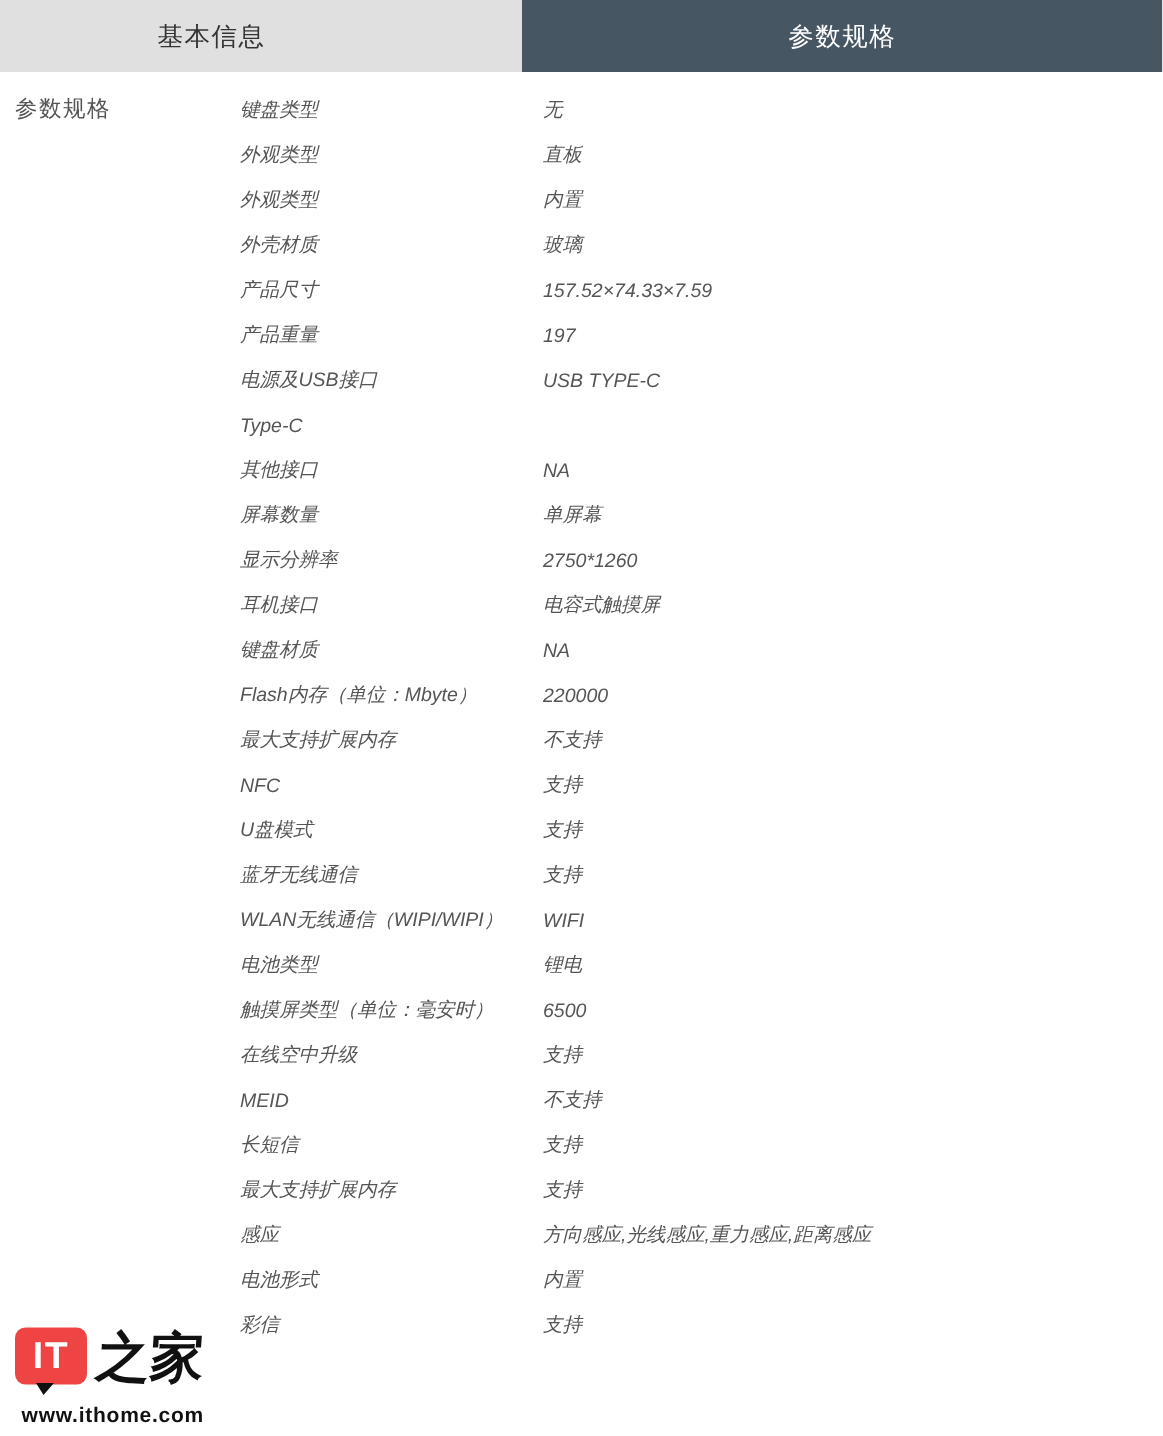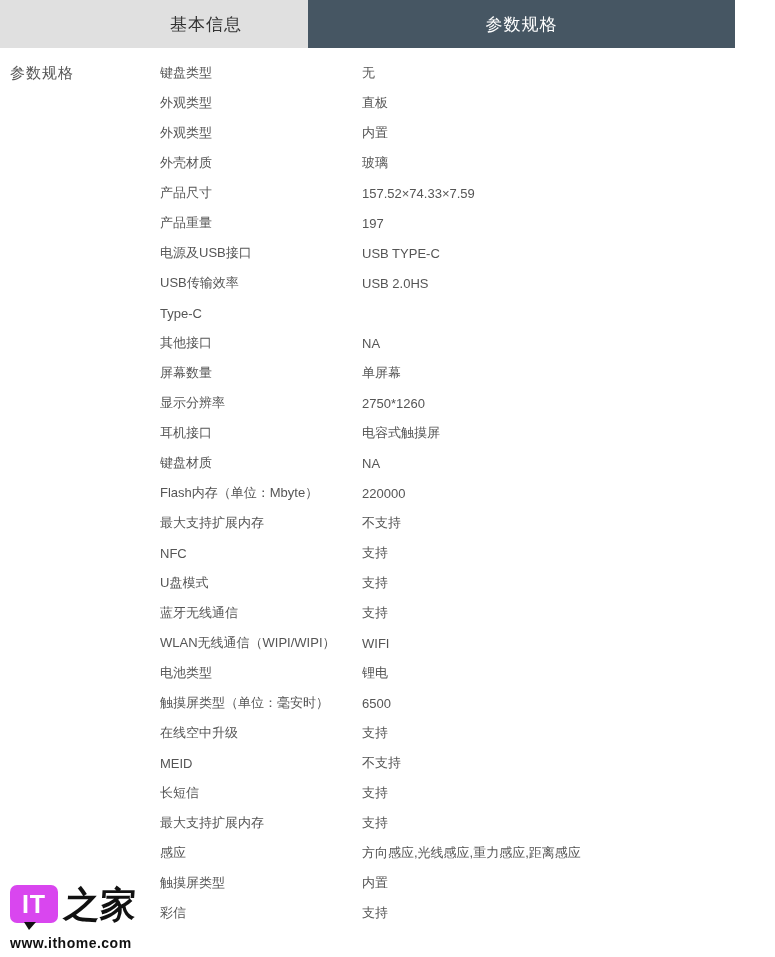--- a/index.html
+++ b/index.html
@@ -23,24 +23,23 @@
   }
   .tab {
     display: flex;
     align-items: center;
     justify-content: center;
     font-size: 17px;
     letter-spacing: 1px;
     cursor: pointer;
   }
   .tab-inactive {
-    width: 308px;
+    width: 348px;
     background: #e0e0e0;
     color: #333333;
-    justify-content: flex-end;
   }
   .tab-inactive .tab-label { margin-right: 66px; }
   .tab-active {
     width: 427px;
     background: #465663;
     color: #ffffff;
   }
   
   .content {
     display: flex;
@@ -53,20 +52,21 @@
   }
   .section-title {
     font-size: 15px;
     color: #555555;
     line-height: 22px;
     letter-spacing: 1px;
   }
   .spec-table {
     flex: 1;
     padding-top: 10px;
+    font-style: italic;
   }
   .spec-row {
     display: flex;
     height: 30px;
     align-items: center;
   }
   .spec-label {
     width: 202px;
     flex-shrink: 0;
     font-size: 13px;
@@ -85,21 +85,21 @@
   }
   .logo-row {
     display: flex;
     align-items: flex-start;
     height: 46px;
   }
   .logo-bubble {
     position: relative;
     width: 48px;
     height: 38px;
-    background: #d946ef;
+    background: #ef4444;
     border-radius: 7px;
     display: flex;
     align-items: center;
     justify-content: center;
   }
   .logo-bubble::after {
     content: "";
     position: absolute;
     left: 14px;
     bottom: -7px;
@@ -122,20 +122,21 @@
     font-weight: bold;
     margin-left: 6px;
     transform: skewX(-4deg);
   }
   .logo-url {
     margin-top: 4px;
     font-size: 14px;
     font-weight: bold;
     letter-spacing: 0.5px;
     color: #111111;
+    text-align: right;
   }
 </style>
 </head>
 <body>
 
 <div class="page">
 
   <div class="tabbar">
     <div class="tab tab-inactive">
       <span class="tab-label">基本信息</span>
@@ -178,24 +179,20 @@
     <div class="spec-row">
       <span class="spec-label">产品重量</span>
       <span class="spec-value">197</span>
     </div>
 
     <div class="spec-row">
       <span class="spec-label">电源及USB接口</span>
       <span class="spec-value">USB TYPE-C</span>
     </div>
 
-    <div class="spec-row">
-      <span class="spec-label">USB传输效率</span>
-      <span class="spec-value">USB 2.0HS</span>
-    </div>
 
     <div class="spec-row">
       <span class="spec-value">Type-C</span>
     </div>
 
     <div class="spec-row">
       <span class="spec-label">其他接口</span>
       <span class="spec-value">NA</span>
     </div>
 
@@ -278,21 +275,21 @@
       <span class="spec-label">最大支持扩展内存</span>
       <span class="spec-value">支持</span>
     </div>
 
     <div class="spec-row">
       <span class="spec-label">感应</span>
       <span class="spec-value">方向感应,光线感应,重力感应,距离感应</span>
     </div>
 
     <div class="spec-row">
-      <span class="spec-label">触摸屏类型</span>
+      <span class="spec-label">电池形式</span>
       <span class="spec-value">内置</span>
     </div>
 
     <div class="spec-row">
       <span class="spec-label">彩信</span>
       <span class="spec-value">支持</span>
     </div>
   </div>
   </div>
 

